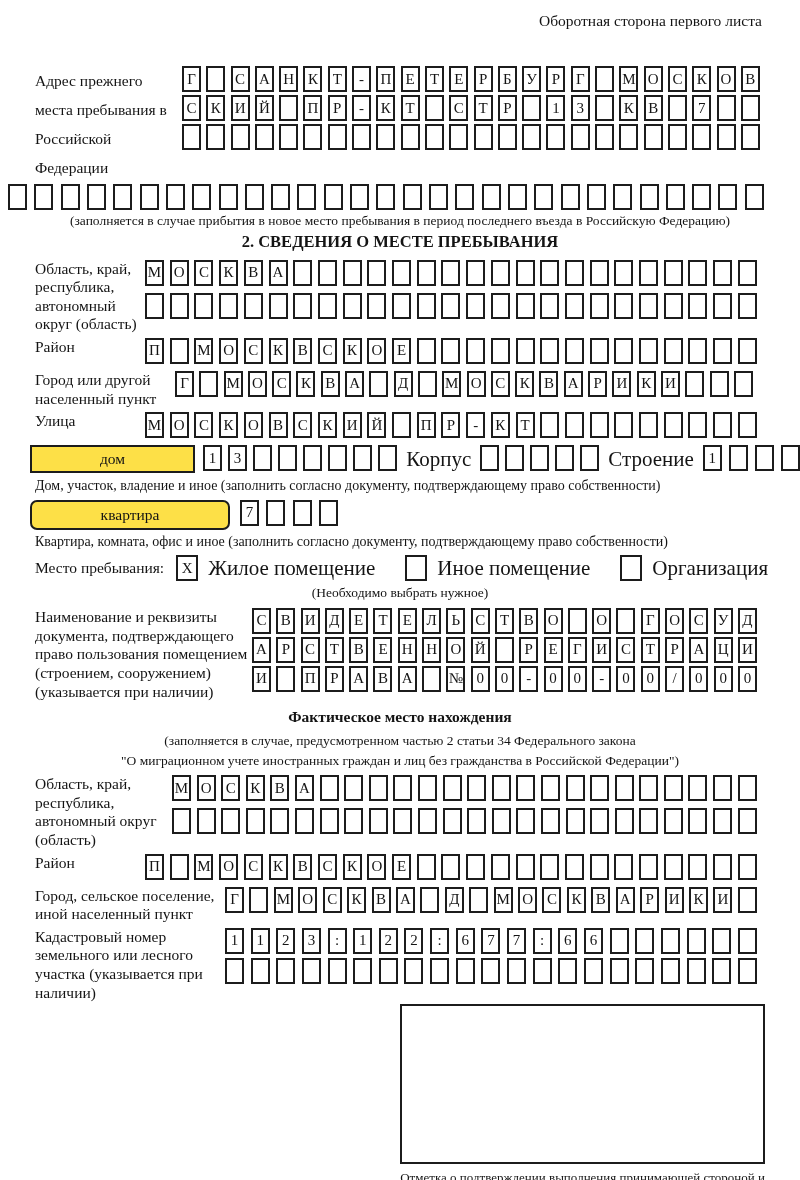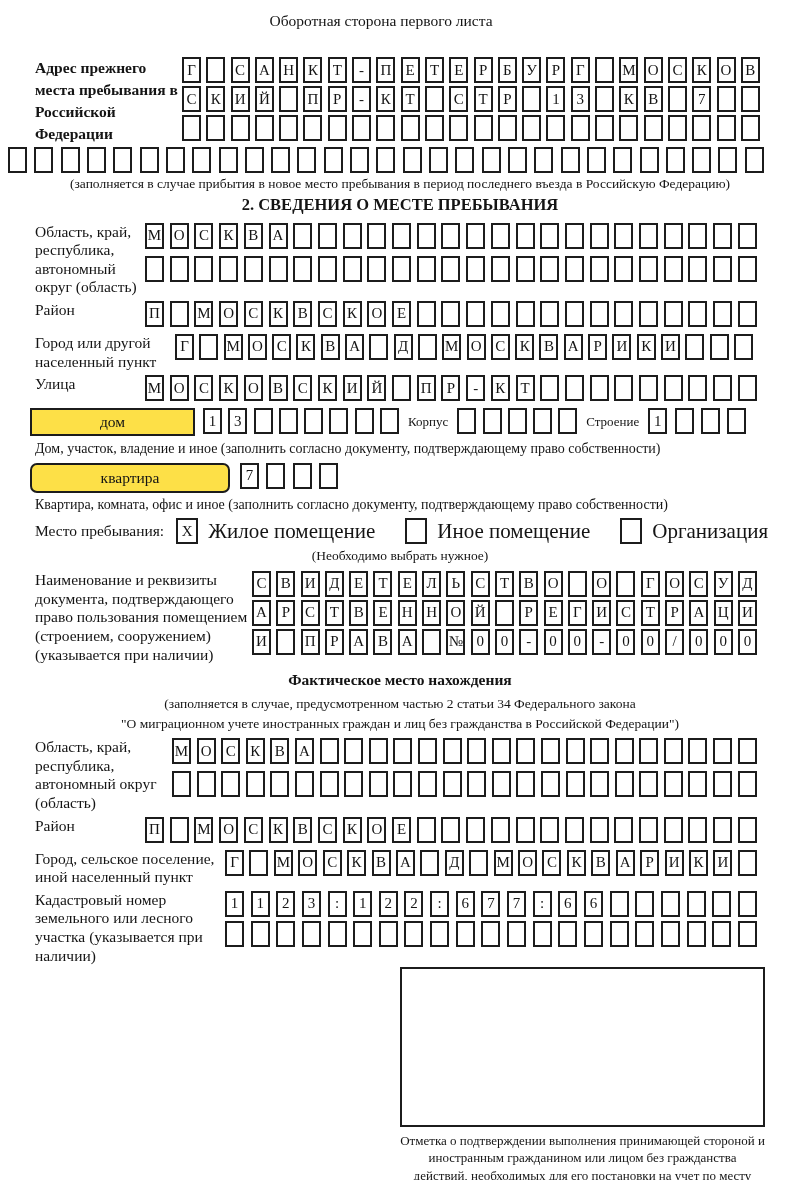--- a/index.html
+++ b/index.html
@@ -4,25 +4,25 @@
 <style>
   * { margin:0; padding:0; box-sizing:border-box; }
   html,body { background:#ffffff; }
   body {
     width:800px; height:1180px; overflow:hidden;
     font-family:"Liberation Serif","DejaVu Serif",serif;
     color:#141414;
   }
   .page { width:800px; height:1180px; padding-top:12px; position:relative; }
 
-  .hdr { text-align:center; padding-right:38px; font-size:15.5px; margin-bottom:27px; }
+  .hdr { text-align:right; padding-right:38px; font-size:15.5px; margin-bottom:36px; }
 
   .frow { display:flex; align-items:flex-start; margin-left:35px; margin-bottom:4px; }
   .lbl { font-size:15.5px; line-height:1.2; flex:none; }
-  .lh-tall { line-height:22px;font-weight:bold; }
+  .lh-tall { line-height:29px; }
   .col { display:block; }
 
   .w147{width:147px;} .lw110{width:110px;} .lw140{width:140px;}
   .lw217{width:217px;} .lw137{width:137px;} .lw190{width:190px;}
 
   .boxes { display:flex; justify-content:space-between; margin-bottom:3px; }
   .boxes.mb7 { margin-bottom:7px; }
   .boxes.mb4 { margin-bottom:4px; }
   .w578{width:578px;} .w756{width:756px;} .w612{width:612px;}
   .w505{width:505px;} .w585{width:585px;} .w532{width:532px;}
@@ -42,21 +42,21 @@
   .h2 { font-size:16.5px; font-weight:bold; text-align:center; margin:2px 0 8px 0; }
   .h3 { font-size:15.5px; font-weight:bold; text-align:center; margin:6px 0 6px 0; }
 
   .typebox {
     flex:none; border:2px solid #1c1c1c; height:28px;
     display:flex; align-items:center; justify-content:center;
     font-size:15.5px; background:#fde047;
   }
   .tb165{width:165px; margin-right:8px;}
   .tb200{width:200px; margin-right:10px;border-radius:7px;}
-  .inline-lbl { font-size:13px; line-height:28px; padding:0 9px; flex:none; }
+  .inline-lbl { font-size:21px; line-height:28px; padding:0 9px; flex:none; }
   .house-row { margin-left:30px; margin-bottom:3px; }
 
   .stay-row { margin-left:35px; align-items:center; margin-bottom:3px; }
   .stay-lbl { font-size:15.5px; margin-right:12px; }
   .checkbox {
     flex:none; width:22px; height:26px; border:2px solid #1c1c1c;
     display:flex; align-items:center; justify-content:center;
     font-size:15px; margin-right:10px; background:#fff;
   }
   .opt-lbl { font-size:21px; margin-right:30px; }

